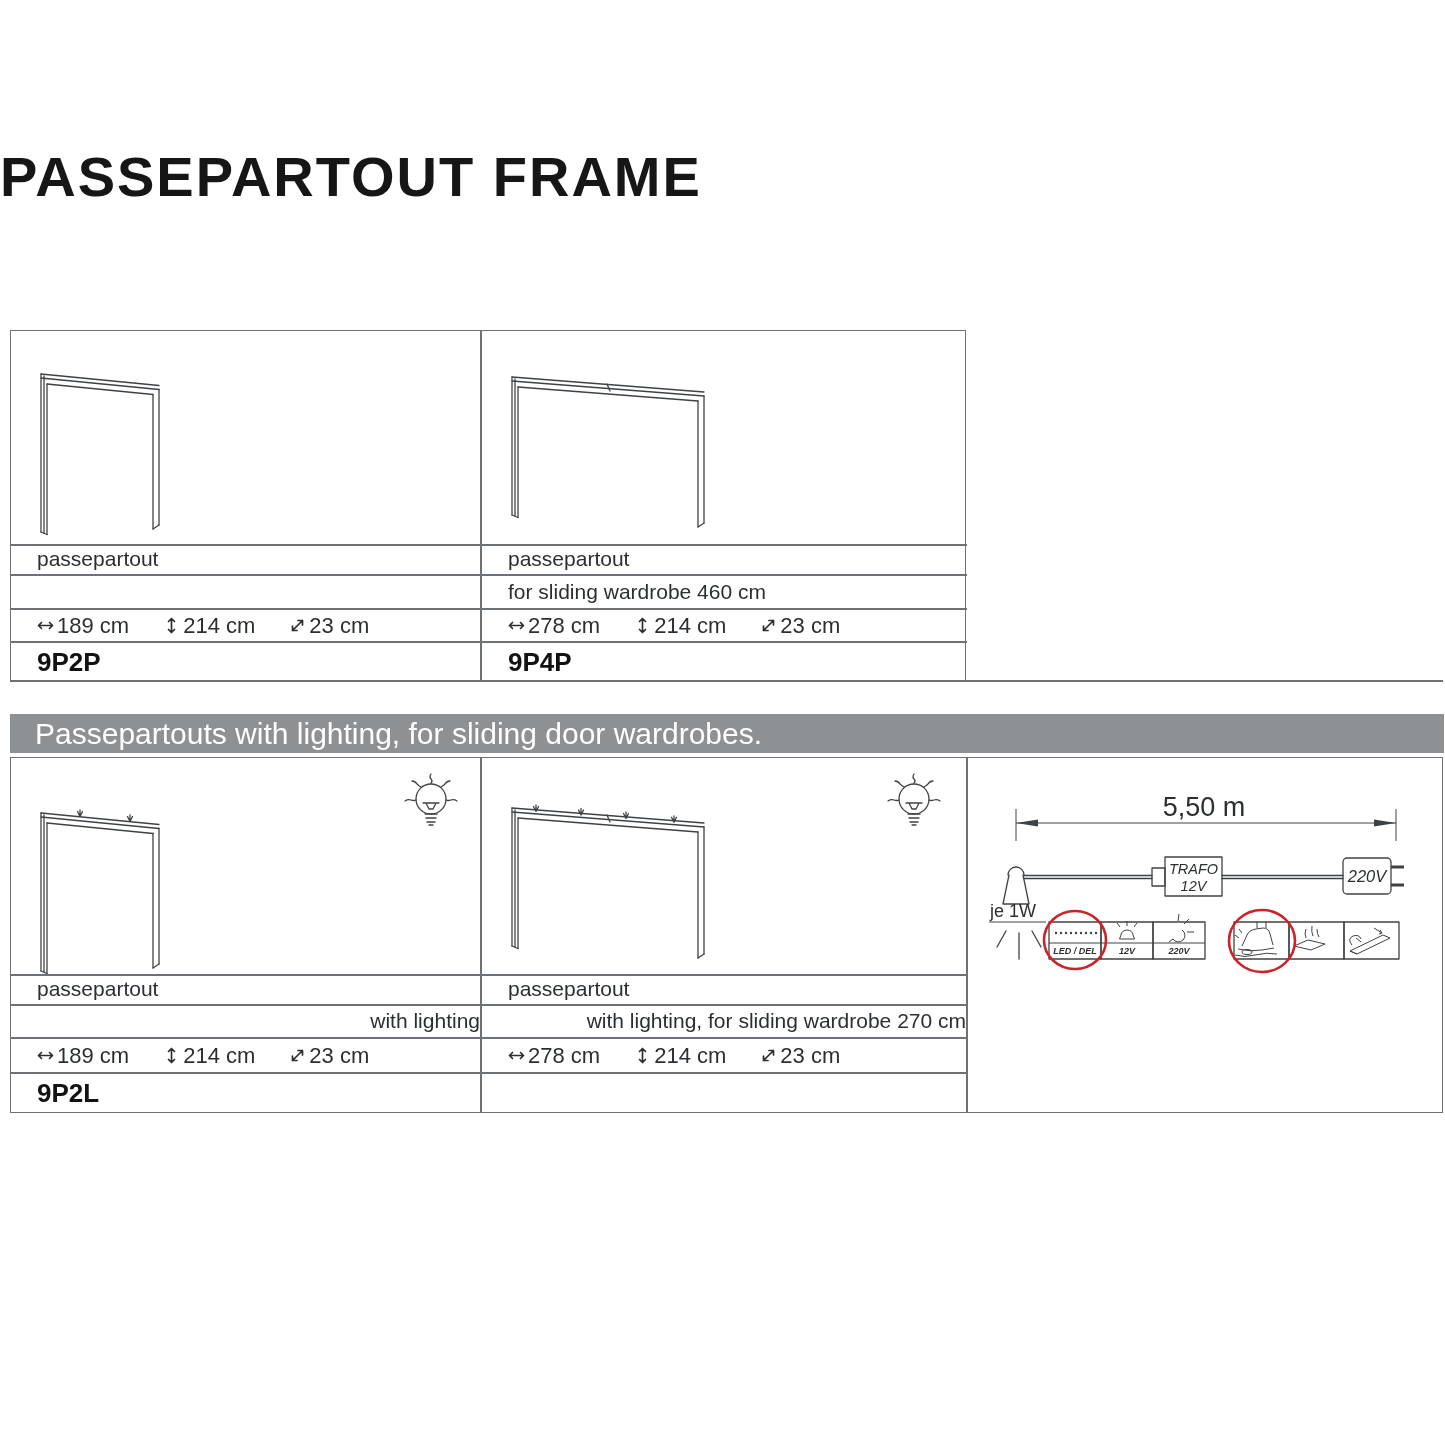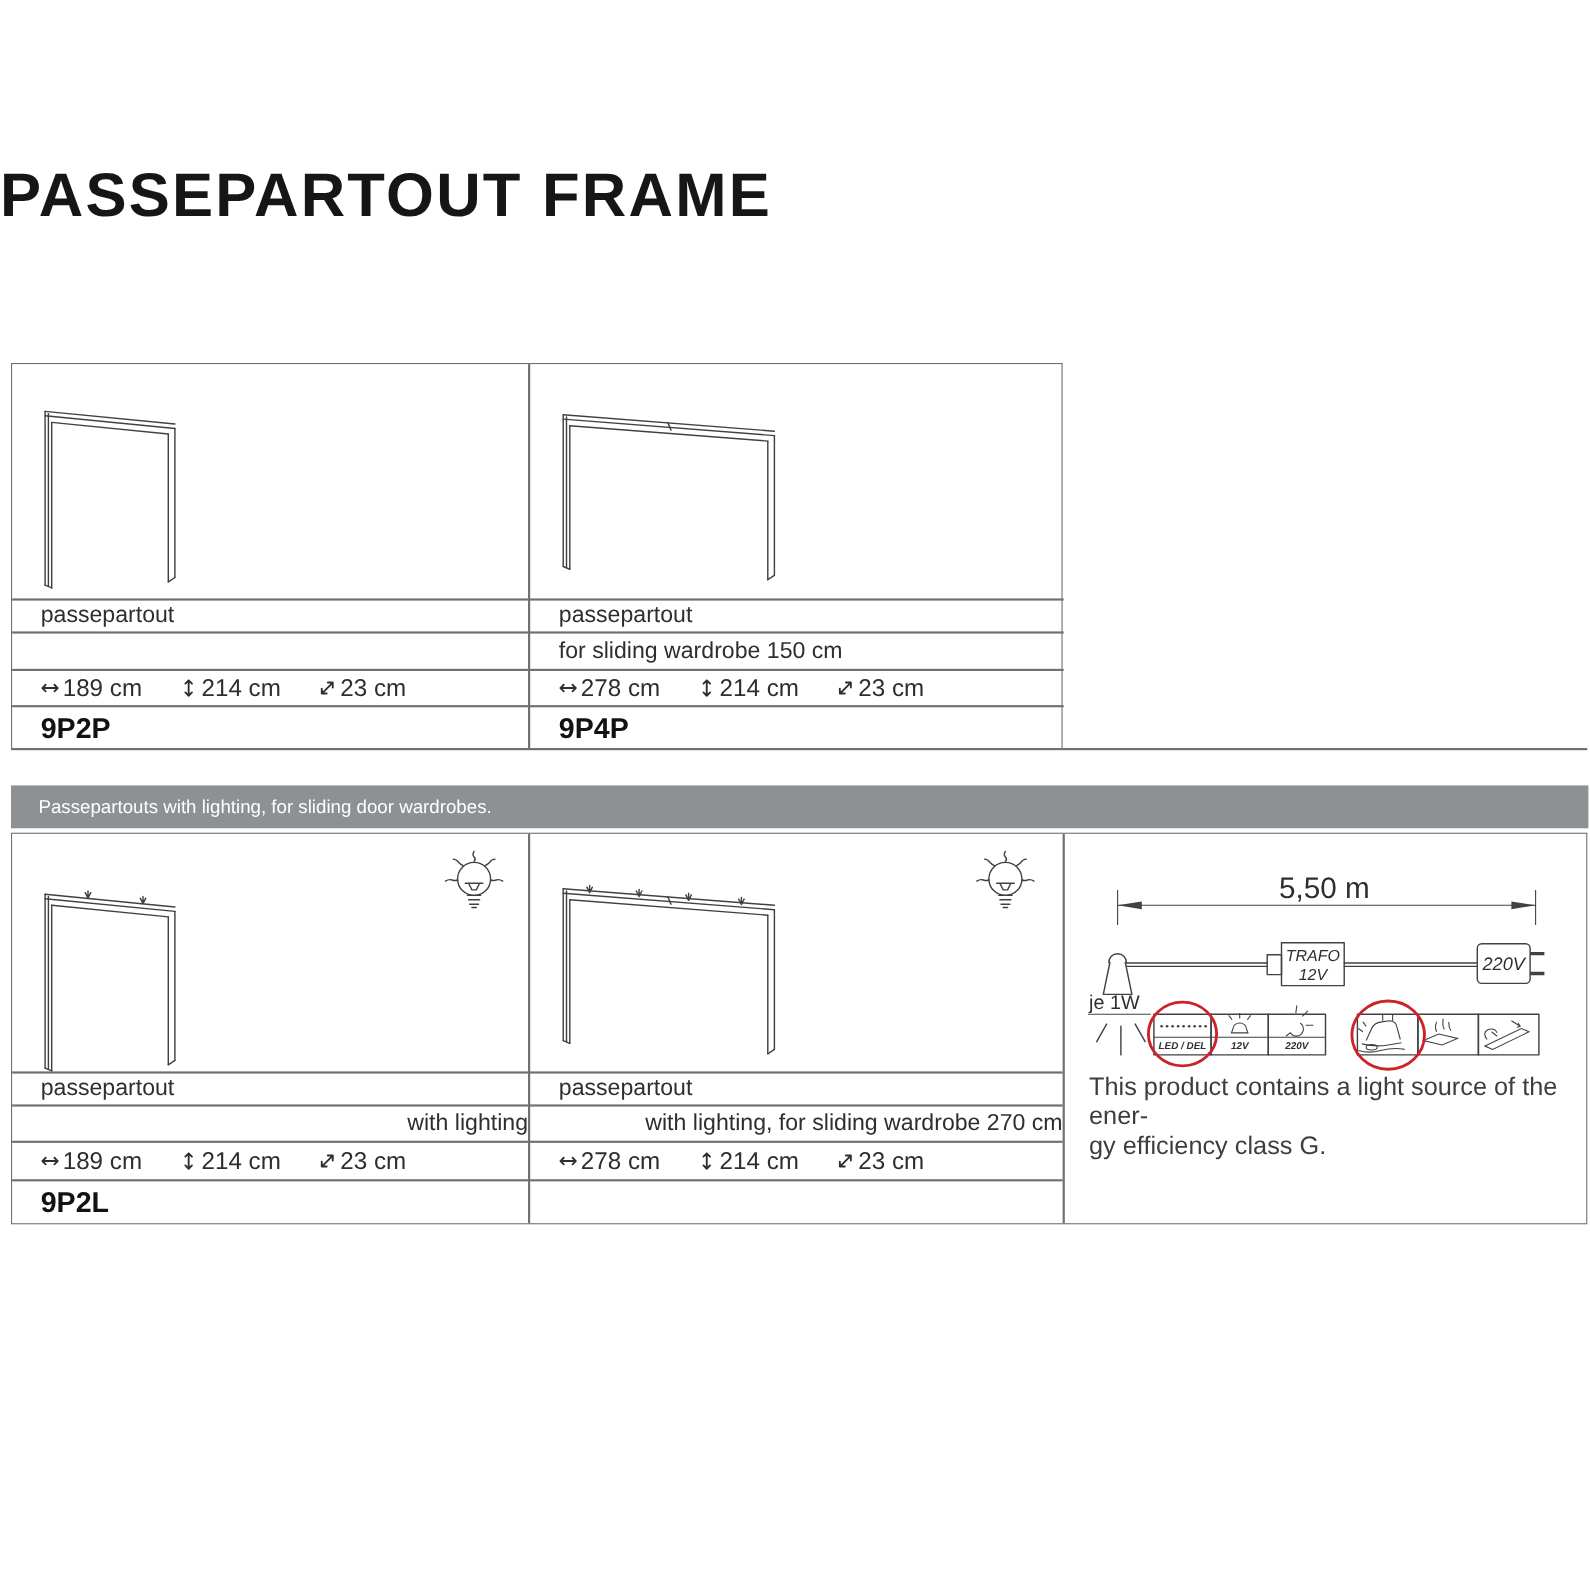--- a/index.html
+++ b/index.html
@@ -32,21 +32,21 @@
   .tbl-bot .r-desc{top:246px;height:34px;line-height:34px;text-align:right;}
   .tbl-bot .r-dims{top:280px;height:35px;}
   .tbl-bot .r-code{top:315px;height:41px;line-height:41px;}
   .r-code{font-weight:bold;font-size:26px;color:#121212;}
   .r-dims{display:flex;align-items:center;gap:34px;font-size:22px;}
   .dim{display:inline-flex;align-items:center;gap:3px;}
   .dim svg{display:block;}
   .frame{position:absolute;}
   .bulb{position:absolute;}
   .banner{position:absolute;left:10px;top:714px;width:1434px;height:39px;box-sizing:border-box;
-          background:var(--banner_bg);color:#ffffff;font-size:17px;line-height:39px;padding-left:25px;}
+          background:var(--banner_bg);color:#ffffff;font-size:30px;line-height:39px;padding-left:25px;}
   .note{position:absolute;left:979px;top:216px;width:452px;font-size:23px;line-height:1.17;
         color:var(--note_gray);}
   svg .ln{stroke:var(--drawing);stroke-width:1.3;fill:none;stroke-linecap:round;stroke-linejoin:round;}
   svg .thin{stroke:var(--drawing);stroke-width:1;fill:none;}
   svg .fillm{fill:var(--drawing);stroke:none;}
   svg .red{stroke:var(--highlight_red);stroke-width:2.6;fill:none;}
   svg .dtext{fill:var(--text_dark);font-family:"Liberation Sans",sans-serif;}
   svg .it{font-style:italic;}
   .arr{stroke:#2c2f31;stroke-width:1.7;fill:none;stroke-linecap:round;stroke-linejoin:round;}
 </style>
@@ -110,21 +110,21 @@
           <path class="ln" d="M101,19 L104,26"></path>
         <path class="ln" d="M6,12 V150"></path>
           <path class="ln" d="M9,14 V151"></path>
           <path class="ln" d="M12,22 V152.5"></path>
         <path class="ln" d="M6,150 L12,152.5"></path>
         <path class="ln" d="M192,36 V162"></path>
           <path class="ln" d="M198,31 V158"></path>
         <path class="ln" d="M192,162 L198,158"></path>
       </svg>
       <div class="row r-name">passepartout</div>
-      <div class="row r-desc">for sliding wardrobe 150 cm</div>
+      <div class="row r-desc">for sliding wardrobe 460 cm</div>
       <div class="row r-dims">
         <span class="dim">
           <svg width="17" height="17" viewBox="0 0 17 17">
               <path class="arr" d="M1.5,8.5 H15.5 M4.5,5.5 L1.5,8.5 L4.5,11.5 M12.5,5.5 L15.5,8.5 L12.5,11.5"></path>
             </svg>
           <span>278 cm</span>
           </span>
         <span class="dim">
           <svg width="17" height="17" viewBox="0 0 17 17">
               <path class="arr" d="M8.5,1.5 V15.5 M5.5,4.5 L8.5,1.5 L11.5,4.5 M5.5,12.5 L8.5,15.5 L11.5,12.5"></path>
@@ -321,19 +321,15 @@
       <g>
         <path class="thin" d="M374,160 l33,-16 l7,3 l-33,16 z M374,160 l7,3"></path>
         <path class="thin" d="M376,154 q-5,-6 1,-9 q6,-2 8,3 M380,147 l5,4"></path>
         <path class="thin" d="M398,137 l8,5 M404,139 l2,3 l-3,1"></path>
       </g>
 
       <ellipse class="red" cx="99" cy="149" rx="31" ry="29"></ellipse>
       <ellipse class="red" cx="286" cy="150" rx="33" ry="31"></ellipse>
     </svg>
 
-    <div class="note">
-      <span>This product contains a light source of the ener-</span><br>
-      <span>gy efficiency class G.</span>
-    </div>
   </div>
 
 </div>
 
 </body></html>

